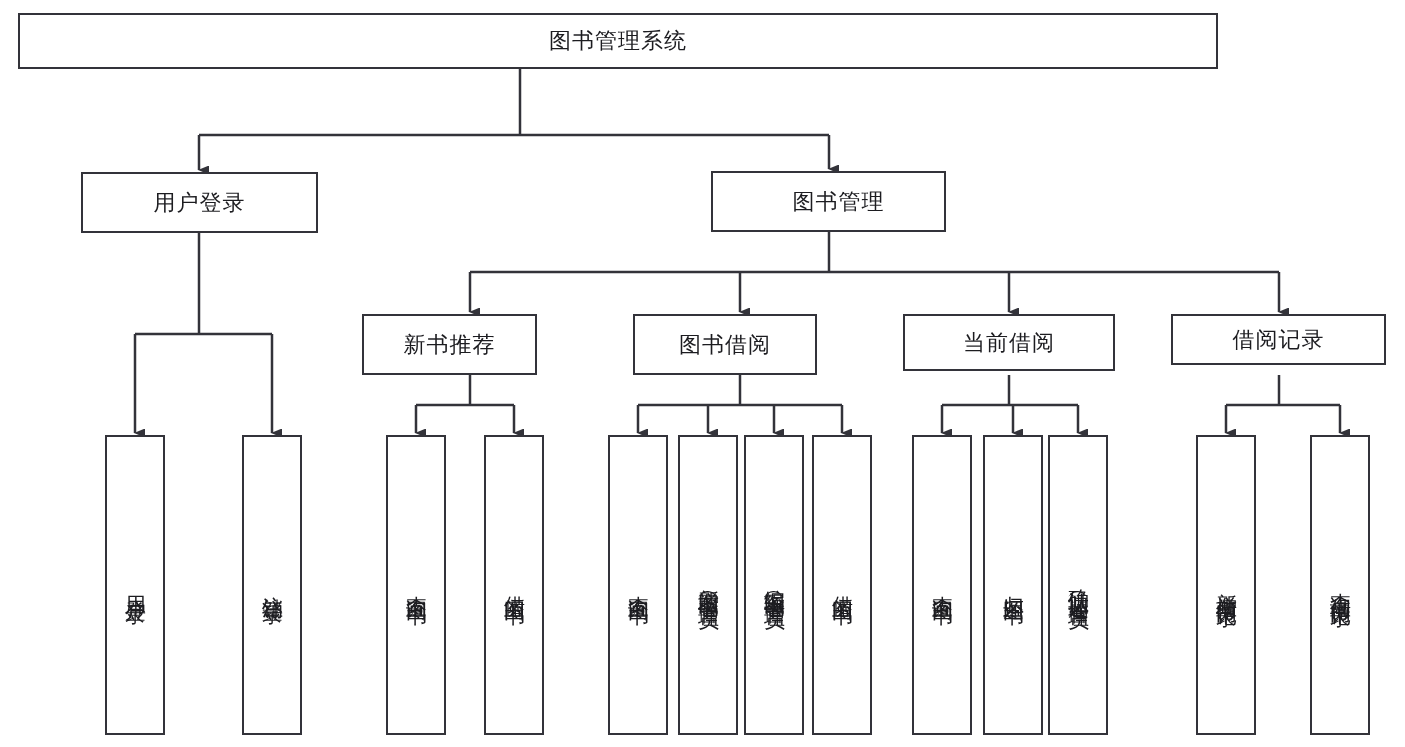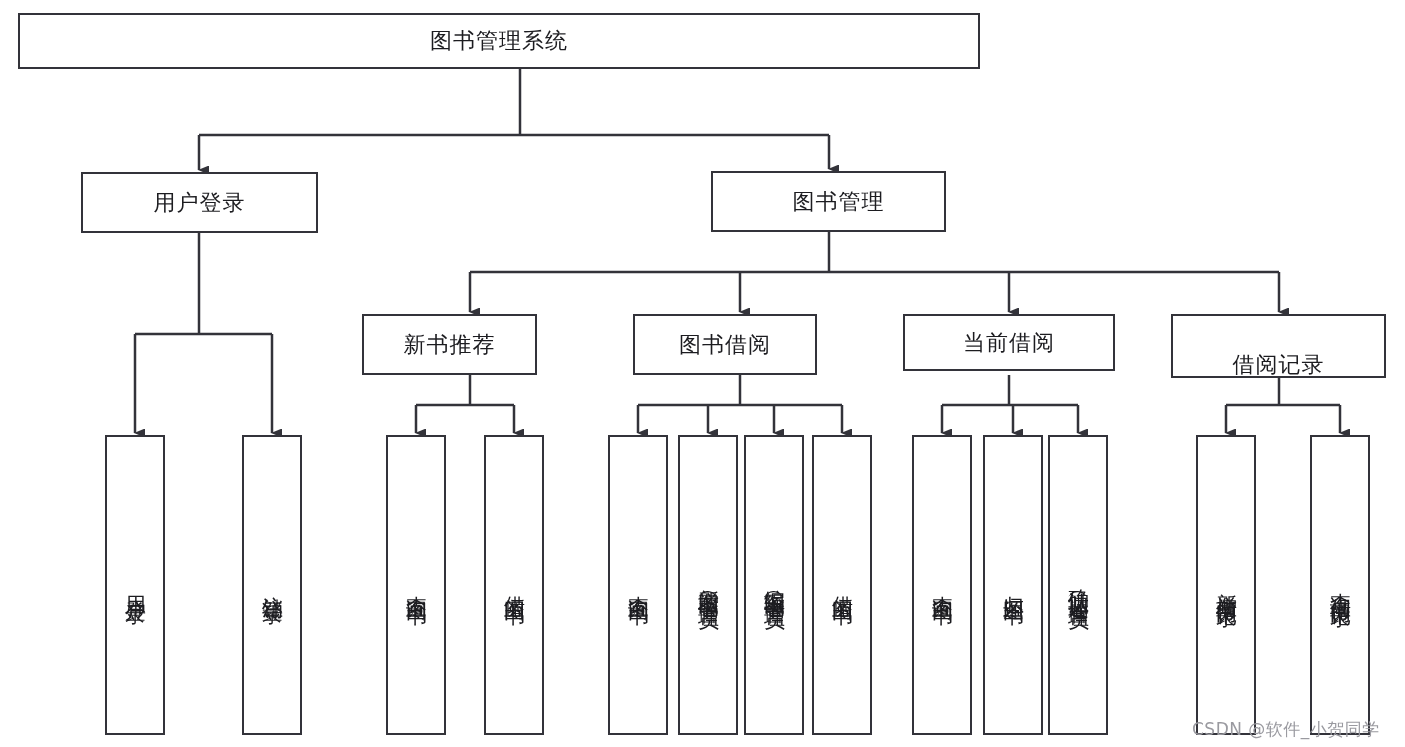--- a/index.html
+++ b/index.html
@@ -103,39 +103,39 @@
         <line x1="1013" y1="405" x2="1013" y2="433" marker-end="url(#arrowhead)"></line>
         <line x1="1078" y1="405" x2="1078" y2="433" marker-end="url(#arrowhead)"></line>
         <line x1="1279" y1="375" x2="1279" y2="405"></line>
         <line x1="1226" y1="405" x2="1340" y2="405"></line>
         <line x1="1226" y1="405" x2="1226" y2="433" marker-end="url(#arrowhead)"></line>
         <line x1="1340" y1="405" x2="1340" y2="433" marker-end="url(#arrowhead)"></line>
       </g>
   </svg>
 
   <div id="nodes-layer">
-      <div class="node" style="left: 18px; top: 13px; width: 962px; height: 56px;">
+      <div class="node" style="left: 18px; top: 13px; width: 1200px; height: 56px;">
         <span class="label">图书管理系统</span>
       </div>
       <div class="node" style="left: 81px; top: 172px; width: 237px; height: 61px;">
         <span class="label">用户登录</span>
       </div>
       <div class="node" style="left: 711px; top: 171px; width: 235px; height: 61px; padding-left: 20px;">
         <span class="label">图书管理</span>
       </div>
       <div class="node" style="left: 362px; top: 314px; width: 175px; height: 61px;">
         <span class="label">新书推荐</span>
       </div>
       <div class="node" style="left: 633px; top: 314px; width: 184px; height: 61px;">
         <span class="label">图书借阅</span>
       </div>
       <div class="node" style="left: 903px; top: 314px; width: 212px; height: 57px;">
         <span class="label">当前借阅</span>
       </div>
-      <div class="node" style="left: 1171px; top: 314px; width: 215px; height: 64px; align-items: flex-end;">
+      <div class="node" style="left: 1171px; top: 314px; width: 215px; height: 51px;">
         <span class="label">借阅记录</span>
       </div>
       <div class="node vertical" style="left: 105px; top: 435px; width: 60px; height: 300px;">
         <span class="label">用户登录</span>
       </div>
       <div class="node vertical" style="left: 242px; top: 435px; width: 60px; height: 300px;">
         <span class="label">注销登录</span>
       </div>
       <div class="node vertical" style="left: 386px; top: 435px; width: 60px; height: 300px;">
         <span class="label">查询图书</span>
@@ -165,15 +165,14 @@
         <span class="label">确认归还（管理员）</span>
       </div>
       <div class="node vertical" style="left: 1196px; top: 435px; width: 60px; height: 300px;">
         <span class="label">新增借阅记录</span>
       </div>
       <div class="node vertical" style="left: 1310px; top: 435px; width: 60px; height: 300px;">
         <span class="label">查询借阅记录</span>
       </div>
     </div>
 
-  <div class="watermark" style="left: 1192px; top: 718px;">CSDN @软件_小贺同学</div>
 
 </div>
 
 </body></html>

